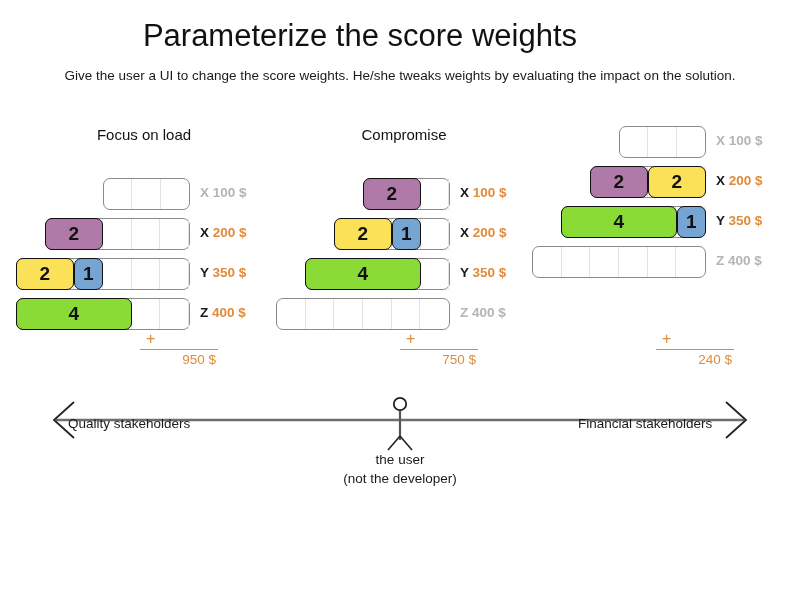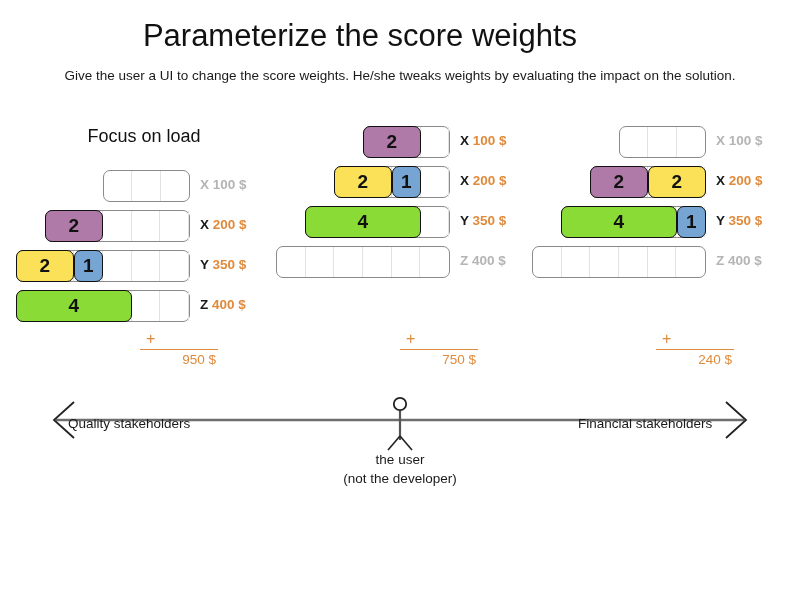--- a/index.html
+++ b/index.html
@@ -42,23 +42,23 @@
   .column {
     position: absolute;
     top: 126px;
   }
   #col-0 { left: 8px;   width: 272px; }
   #col-1 { left: 268px; width: 272px; }
   #col-2 { left: 524px; width: 272px; }
 
   .col-title {
     text-align: center;
-    font-size: 18px;
+    font-size: 15px;
     color: #111111;
-    margin-bottom: 26px;
+    margin-bottom: 34px;
     height: 18px;
   }
 
   
   .row {
     height: 40px;
     position: relative;
     font-weight: bold;
   }
   .track-wrap {
@@ -216,20 +216,21 @@
       </div>
       <div class="row-label" style="left: 192px;"><span class="lbl-key">Z </span><span class="lbl-amt">400 $</span></div>
     </div>
     <div class="sum" style="left: 132px; top: 206px;">
       <span class="plus">+</span>
       <span class="rule"></span>
       <span class="total">950 $</span>
     </div>
   </div>
 <div class="column" id="col-1">
+    <div class="col-title">Compromise</div>
     <div class="row">
       <div class="track-wrap" style="left: 0px; width: 182px;">
         <div class="track" style="width: 87px;">
           <div class="cell"></div>
           <div class="cell"></div>
           <div class="cell"></div>
           <div class="seg" style="left: -1.3px; width: 58px; background: rgb(176, 122, 168);">2</div>
         </div>
       </div>
       <div class="row-label" style="left: 192px;"><span class="lbl-key">X </span><span class="lbl-amt">100 $</span></div>

